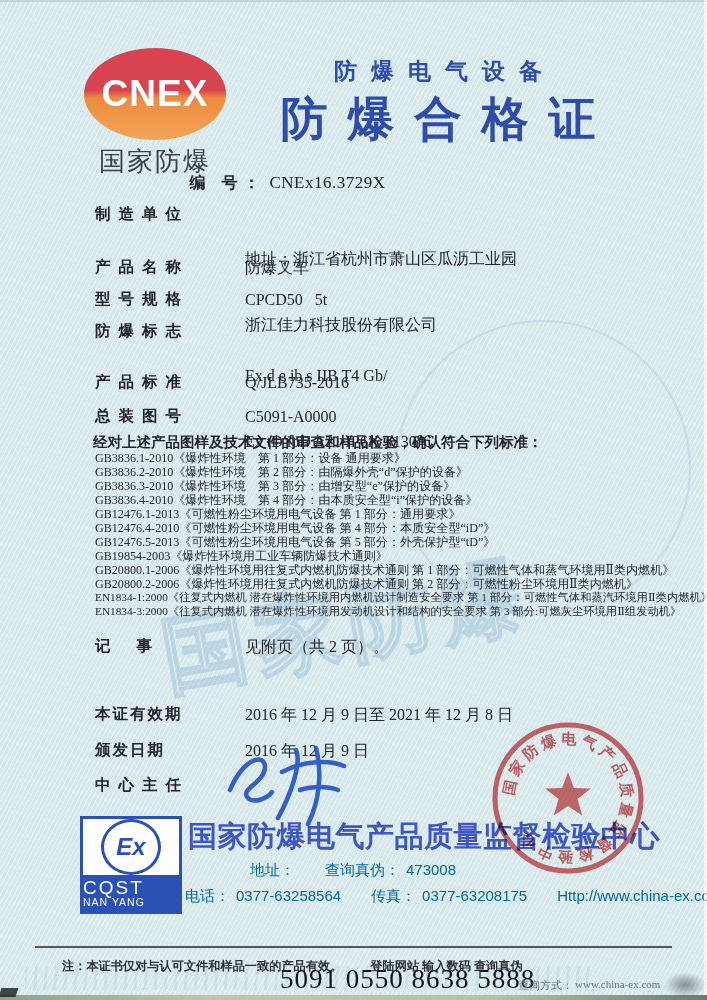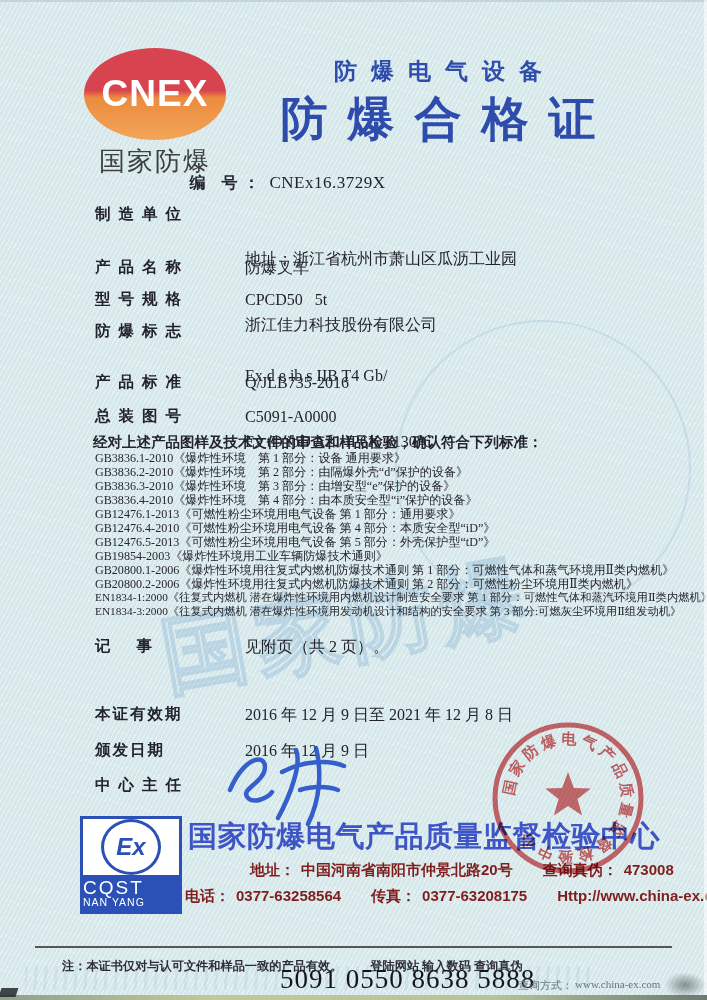--- a/index.html
+++ b/index.html
@@ -54,22 +54,22 @@
   .cqst{position:absolute;left:80px;top:816px;width:102px;height:98px;background:#fff;border:3px solid #2b51b7;
         box-sizing:border-box;z-index:2;display:flex;flex-direction:column;}
   .cqst-top{flex:1.15;display:flex;align-items:center;justify-content:center;}
   .cqst-circ{width:54px;height:50px;border:3px solid #2b51b7;border-radius:50%;display:flex;align-items:center;justify-content:center;}
   .cqst-circ span{font-family:"Liberation Sans",sans-serif;font-weight:800;font-style:italic;font-size:24px;color:#2b51b7;}
   .cqst-bot{flex:1;background:#2b51b7;display:flex;flex-direction:column;justify-content:center;line-height:1.05;}
   .cqst-bot .l1{font-family:"Liberation Sans",sans-serif;font-size:19px;letter-spacing:2px;color:#fff;}
   .cqst-bot .l2{font-family:"Liberation Sans",sans-serif;font-size:10.5px;letter-spacing:1px;color:#fff;}
   .org-name{position:absolute;left:188px;top:817px;z-index:2;font-weight:700;font-size:29px;color:#3e55c5;
         letter-spacing:.5px;white-space:nowrap;}
-  .org-line{position:absolute;z-index:2;font-family:"Liberation Sans",sans-serif;font-weight:700;font-size:15px;
-        color:#7f1d1d;white-space:nowrap;display:flex;}
+  .org-line{position:absolute;z-index:2;font-family:"Liberation Sans",sans-serif;font-weight:400;font-size:15px;
+        color:#0369a1;white-space:nowrap;display:flex;}
   .org-addr{left:250px;top:861px;gap:6px;}
   .org-tel{left:185px;top:887px;gap:6px;}
   .org-line .gap{display:inline-block;width:18px;}
   
   .seal{position:absolute;left:486px;top:716px;z-index:3;mix-blend-mode:multiply;opacity:.9;}
   
   .rule{position:absolute;left:35px;top:946px;width:637px;height:2px;background:#55565a;z-index:2;}
   .note-row{position:absolute;left:62px;top:958px;z-index:2;font-weight:700;font-size:12.2px;color:#2e2e35;
         display:flex;gap:28px;white-space:nowrap;}
   .code{position:absolute;left:280px;top:964px;width:232px;text-align:center;z-index:2;font-size:27px;
@@ -166,21 +166,20 @@
     <div class="cqst-bot">
       <span class="l1">CQST</span>
       <span class="l2">NAN YANG</span>
     </div>
   </div>
 
   <div class="org-name">国家防爆电气产品质量监督检验中心</div>
 
   <div class="org-line org-addr">
     <span>地址：</span>
-      <span>中国河南省南阳市仲景北路20号</span>
       <span class="gap"></span>
       <span>查询真伪：</span>
       <span>473008</span>
   </div>
 
   <div class="org-line org-tel">
     <span>电话：</span>
       <span>0377-63258564</span>
       <span class="gap"></span>
       <span>传真：</span>

